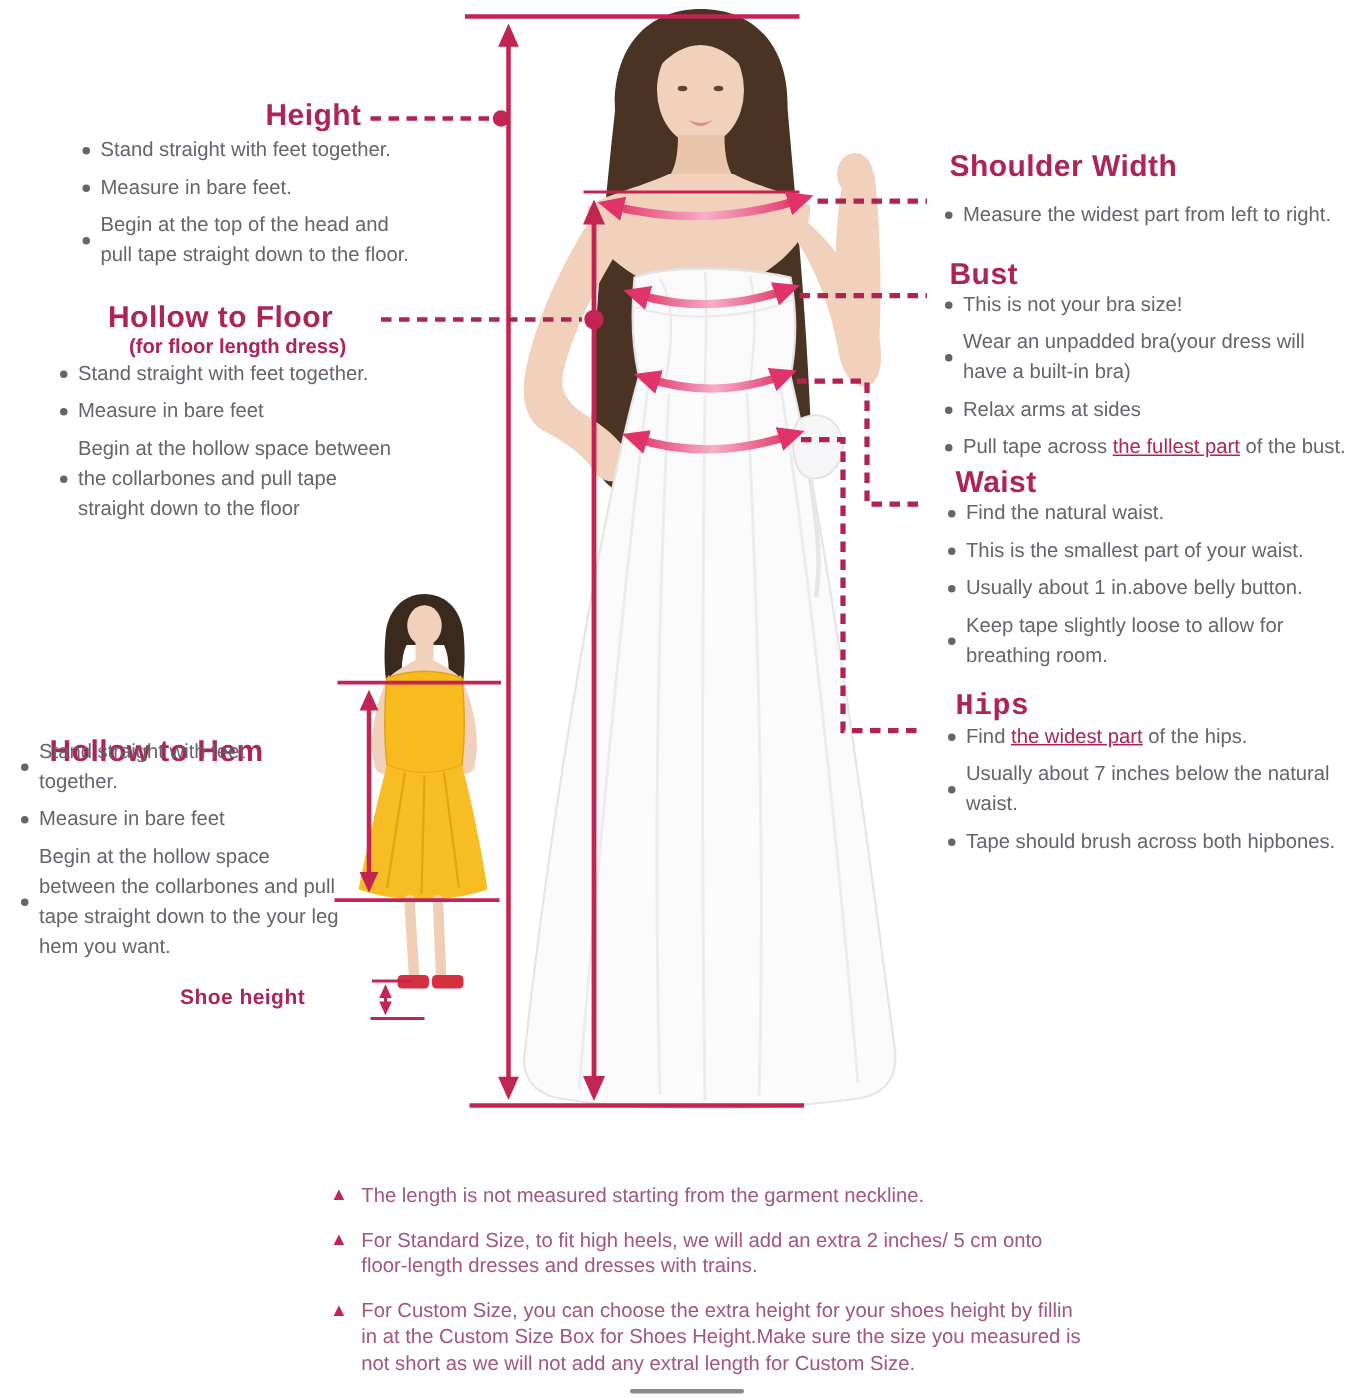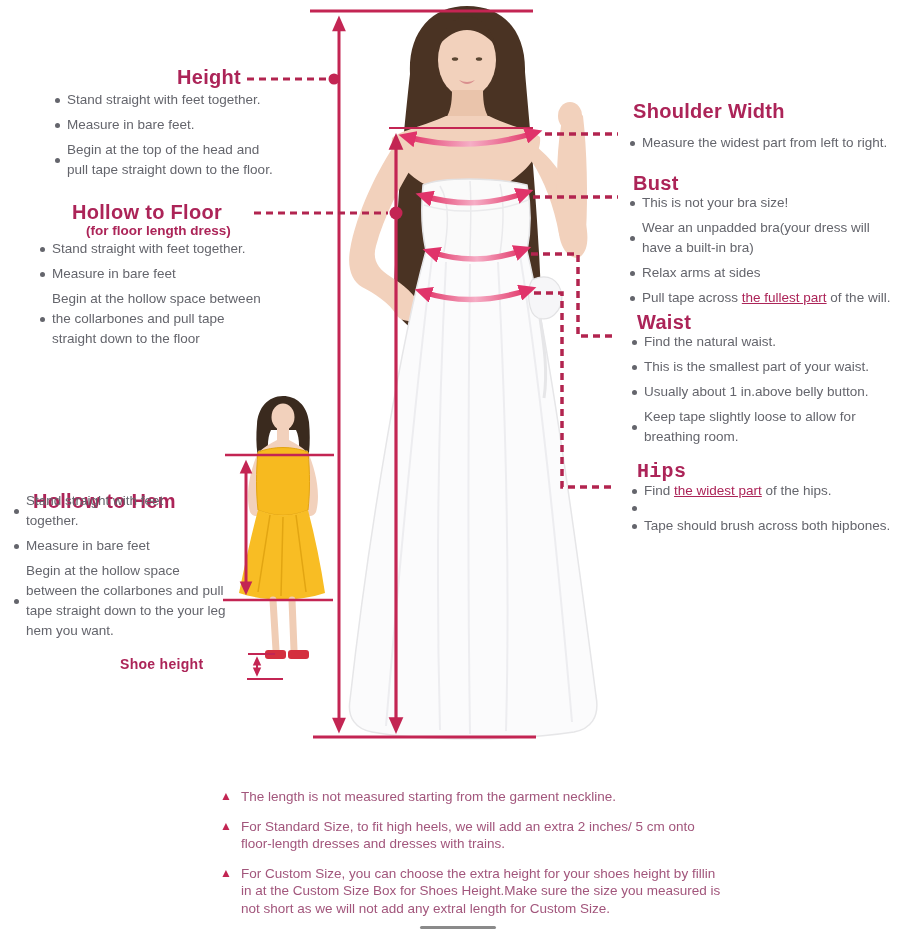--- a/index.html
+++ b/index.html
@@ -205,21 +205,21 @@
         <span class="dot"></span>
         <span class="txt">Wear an unpadded bra(your dress will
 have a built-in bra)</span>
       </div>
     <div class="bi">
         <span class="dot"></span>
         <span class="txt">Relax arms at sides</span>
       </div>
     <div class="bi">
         <span class="dot"></span>
-        <span class="txt"><span>Pull tape across </span><span class="hl">the fullest part</span><span> of the will.</span></span>
+        <span class="txt"><span>Pull tape across </span><span class="hl">the fullest part</span><span> of the bust.</span></span>
       </div>
   </div>
 
   <div class="sec-title" style="left:637px;top:311px;">Waist</div>
   <div class="blist" style="left:632px;top:332px;width:295px;">
     <div class="bi">
         <span class="dot"></span>
         <span class="txt">Find the natural waist.</span>
       </div>
     <div class="bi">
@@ -238,20 +238,22 @@
   </div>
 
   <div class="sec-title" style="left:637px;top:460px;font-family:Liberation Mono, monospace;">Hips</div>
   <div class="blist" style="left:632px;top:481px;width:295px;">
     <div class="bi">
         <span class="dot"></span>
         <span class="txt"><span>Find </span><span class="hl">the widest part</span><span> of the hips.</span></span>
       </div>
     <div class="bi">
         <span class="dot"></span>
+        <span class="txt">Usually about 7 inches below the natural
+waist.</span>
       </div>
     <div class="bi">
         <span class="dot"></span>
         <span class="txt">Tape should brush across both hipbones.</span>
       </div>
   </div>
 
   <div class="notes">
     <div class="note-row">
       <span class="tri">▲</span>

